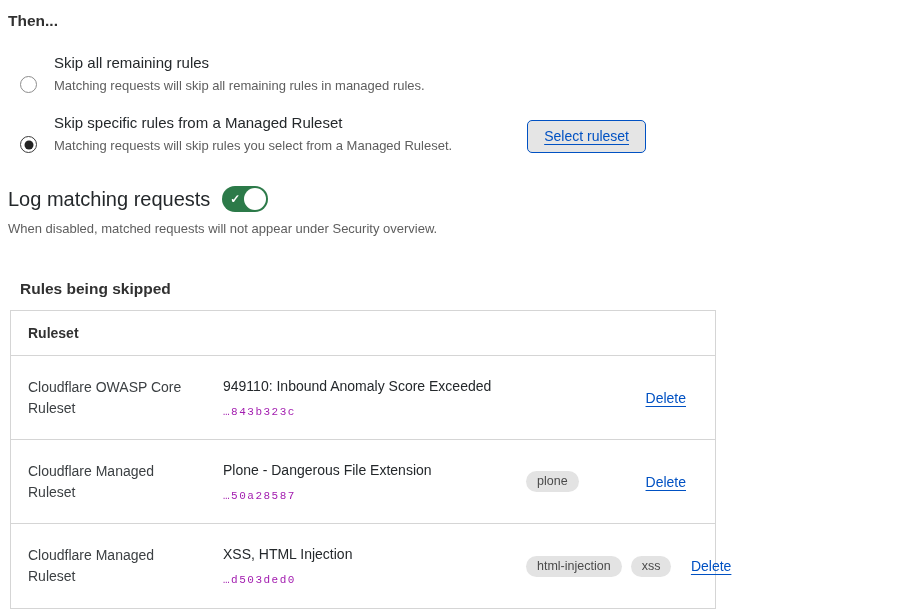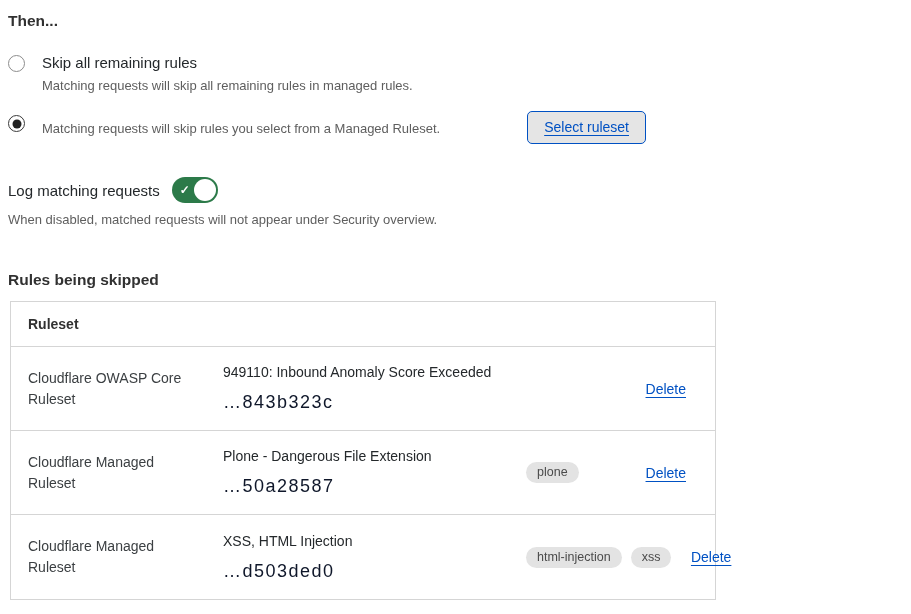--- a/index.html
+++ b/index.html
@@ -20,22 +20,22 @@
   }
   .page{ position:relative; width:911px; height:614px; }
 
   .then-title{
     font-size:15.5px; font-weight:700; color:var(--text-dark);
     padding:12px 0 0 8px;
   }
 
   
   .option-row{
-    display:flex; align-items:flex-start;
-    padding-left:8px; margin-top:24px;
+    display:flex; align-items:flex-end;
+    padding-left:20px; margin-top:24px;
   }
   .option-row.second{ margin-top:21px; }
   .radio{
     flex:0 0 auto;
     width:17px; height:17px; border-radius:50%;
     border:1px solid #8d8d8d; background:#fff;
     margin-top:1px;
     position:relative; cursor:pointer;
   }
   .radio.selected{ border-color:#3a3a3a; }
@@ -60,39 +60,39 @@
     padding:7px 16px 8px 16px;
     cursor:pointer;
   }
   .select-ruleset-btn span{ text-decoration:underline; text-underline-offset:3px; }
 
   
   .log-row{
     display:flex; align-items:center; gap:12px;
     padding-left:8px; margin-top:33px;
   }
-  .log-label{ font-size:15px; color:#24282b; }
+  .log-label{ font-size:20px; color:#24282b; }
   .toggle{
     position:relative; width:46px; height:26px; border-radius:13px;
     background:var(--toggle-green); cursor:pointer; flex:0 0 auto;
   }
   .toggle .knob{
     position:absolute; right:2px; top:2px;
     width:22px; height:22px; border-radius:50%; background:#fff;
   }
   .toggle .check{
     position:absolute; left:8px; top:5px;
     color:#fff; font-size:12px; line-height:16px; font-weight:700;
   }
   .log-desc{ font-size:13px; color:var(--text-muted); padding-left:8px; margin-top:9px; }
 
   
   .table-title{
     font-size:15.5px; font-weight:700; color:var(--text-dark);
-    padding-left:8px; margin-top:44px;
+    padding-left:20px; margin-top:44px;
   }
   .rules-table{
     margin:12px 0 0 10px;
     width:706px;
     border:1px solid var(--border);
     background:#fff;
   }
   .t-header{
     display:grid;
     grid-template-columns:195px 303px 1fr 60px;
@@ -107,22 +107,22 @@
     grid-template-columns:195px 303px 1fr 60px;
     align-items:center;
     min-height:84px;
     padding:0 29px 0 17px;
     border-bottom:1px solid var(--border);
   }
   .t-row:last-child{ border-bottom:none; }
   .cell-ruleset{ font-size:14px; color:#3c4043; line-height:21px; padding-right:28px; }
   .cell-desc .desc-line{ font-size:14px; color:#24282b; line-height:17px; }
   .cell-desc .rule-id{
-    font-family:Liberation Sans, sans-serif;
-    font-size:18px; color:#0f172a; letter-spacing:1.5px;
+    font-family:Liberation Mono, monospace;
+    font-size:11px; color:#a21caf; letter-spacing:1.5px;
     margin-top:11px;
   }
   .cell-tags{ display:flex; gap:9px; align-items:center; }
   .tag-pill{
     background:var(--tag-bg);
     color:#4b4b4b;
     font-size:12.5px;
     padding:3px 11px 4px 11px;
     border-radius:11px;
     white-space:nowrap;
@@ -145,20 +145,21 @@
     <span class="radio"></span>
     <div class="option-main">
       <div class="option-label">Skip all remaining rules</div>
       <div class="option-desc">Matching requests will skip all remaining rules in managed rules.</div>
     </div>
   </div>
 
   <div class="option-row second">
     <span class="radio selected"></span>
     <div class="option-main">
+      <div class="option-label">Skip specific rules from a Managed Ruleset</div>
       <div class="option-desc">Matching requests will skip rules you select from a Managed Ruleset.</div>
     </div>
     <button class="select-ruleset-btn"><span>Select ruleset</span></button>
   </div>
 
   <div class="log-row">
     <span class="log-label">Log matching requests</span>
     <span class="toggle">
       <span class="check">✓</span>
       <span class="knob"></span>

